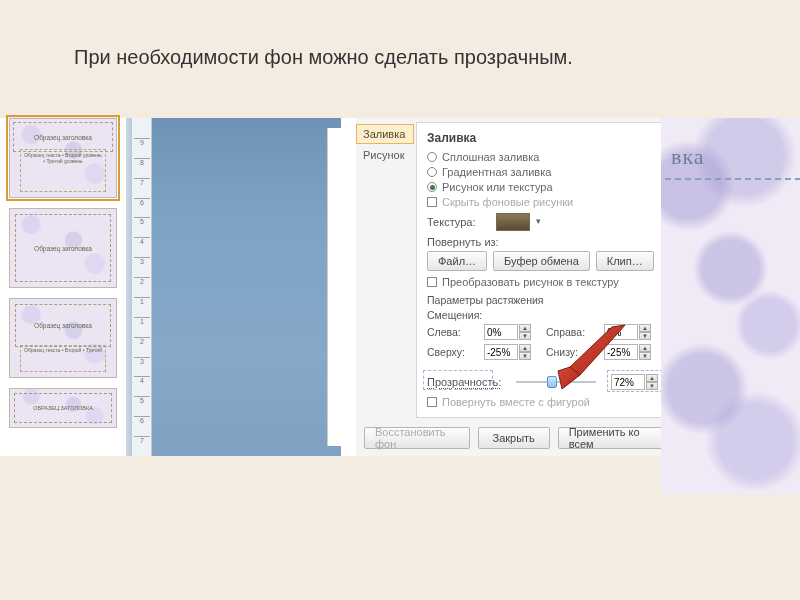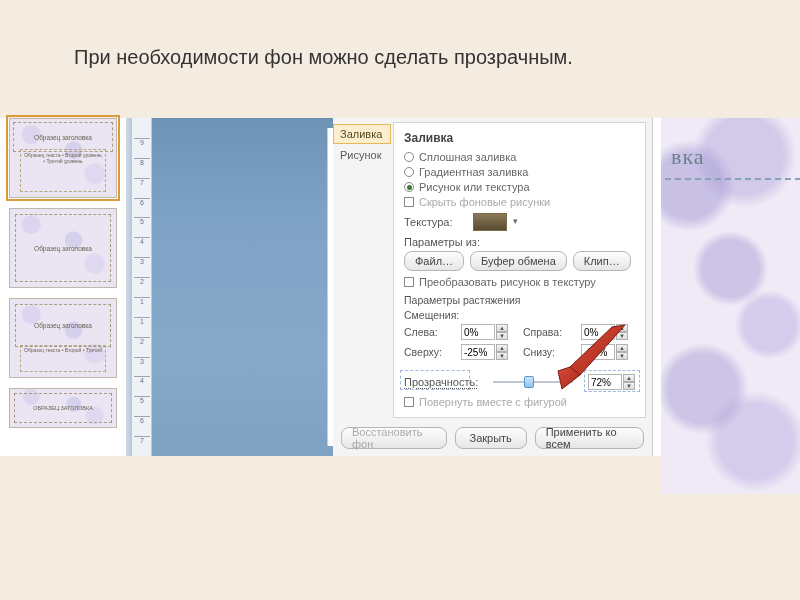--- a/index.html
+++ b/index.html
@@ -26,34 +26,34 @@
   .div1 { position: absolute; left: 126px; top: 0; width: 6px; height: 338px; background: linear-gradient(to right,#cfd9e6,#b8c7d8); }
 
   
   .edit-area { position: absolute; left: 132px; top: 0; width: 209px; height: 338px;
     background: linear-gradient(to bottom,#6f93b5 0%, #7fa3c5 30%, #86a9ca 70%, #7fa1c2 100%); }
   .ruler-v { position: absolute; left: 0; top: 0; width: 20px; height: 338px; background: #eef1f5; border-right:1px solid #c0c8d3; }
   .ruler-tick { position:absolute; left:2px; width:16px; border-top:1px solid #9aa4b2; font-size:7px; color:#6a7382; text-align:center; }
   .slide-peek { position:absolute; right:0; top:10px; width:14px; height:318px; background:#fff; border-left:1px solid #ccc; }
 
   
-  .dialog { position: absolute; left: 333px; top: 0; width: 320px; height: 338px; background: #f4f4f4; border-right:1px solid #c9c9c9; }
+  .dialog { position: absolute; left: 356px; top: 0; width: 320px; height: 338px; background: #f4f4f4; border-right:1px solid #c9c9c9; }
   .tabs { position:absolute; left:0; top:6px; width:58px; }
   .tab { font-size:11px; padding:3px 6px; color:#5a5a5a; border:1px solid transparent; margin-bottom:1px; cursor:default; }
   .tab.active { background:#fdeecf; border:1px solid #e6b85a; color:#5a4a20; }
   .panel { position:absolute; left:60px; top:4px; right:6px; bottom:38px; background:#fff; border:1px solid #d5d5d5; padding:8px 10px; font-size:11px; color:#555; }
   .panel h4 { font-size:12px; font-weight:bold; color:#444; margin-bottom:6px; }
   .radio-row, .chk-row { display:flex; align-items:center; gap:5px; margin:3px 0; color:#666; }
   .radio-dot { width:10px; height:10px; border:1px solid #888; border-radius:50%; display:inline-flex; align-items:center; justify-content:center; }
   .radio-dot.sel::after { content:""; width:5px; height:5px; background:#3a7b3a; border-radius:50%; }
   .chk-box { width:10px; height:10px; border:1px solid #888; display:inline-block; }
   .field-row { display:flex; align-items:center; gap:20px; margin:5px 0; }
   .tex-sw { width:34px; height:18px; background:linear-gradient(#8a7a5a,#5a4a30); border:1px solid #7a6a4a; position:relative; }
   .tex-sw::after { content:"▾"; position:absolute; right:-12px; top:2px; font-size:9px; color:#666; }
-  .btn { display:inline-flex; align-items:center; justify-content:center; height:20px; padding:0 10px; font-size:11px; background:linear-gradient(#fdfdfd,#e6e6e6); border:1px solid #b5b5b5; border-radius:8px; color:#444; }
+  .btn { display:inline-flex; align-items:center; justify-content:center; height:20px; padding:0 10px; font-size:11px; background:linear-gradient(#fdfdfd,#e6e6e6); border:1px solid #b5b5b5; border-radius:2px; color:#444; }
   .sub-head { font-size:10.5px; color:#555; margin:6px 0 3px 0; }
   .offs { display:grid; grid-template-columns:auto 54px auto 54px; gap:4px 8px; align-items:center; font-size:10.5px; }
   .spin { display:inline-flex; align-items:center; }
   .spin input { width:34px; height:16px; font-size:10px; border:1px solid #b5b5b5; padding:0 2px; text-align:left; background:#fff; }
   .spin .sbtns { display:flex; flex-direction:column; margin-left:1px; }
   .spin .sb { width:12px; height:8px; background:linear-gradient(#f4f4f4,#dcdcdc); border:1px solid #b0b0b0; font-size:6px; line-height:6px; text-align:center; color:#555; }
   .trans-row { display:flex; align-items:center; gap:8px; margin-top:14px; }
   .trans-label { text-decoration: underline dotted; text-underline-offset: 2px; }
   .slider { position:relative; width:92px; height:14px; }
   .slider .track { position:absolute; left:0; right:0; top:6px; height:2px; background:#bfc6cf; }
@@ -171,21 +171,21 @@
       <div class="chk-row" style="color:#aaa;text-align:right;">
         <span class="chk-box"></span>
         <span>Скрыть фоновые рисунки</span>
       </div>
 
       <div class="field-row">
         <span>Текстура:</span>
         <span class="tex-sw"></span>
       </div>
 
-      <div style="margin-top:4px;">Параметры из:</div>
+      <div style="margin-top:4px;">Повернуть из:</div>
       <div class="field-row" style="gap:6px; margin-top:3px;">
         <span class="btn">Файл…</span>
         <span class="btn">Буфер обмена</span>
         <span class="btn">Клип…</span>
       </div>
 
       <div class="chk-row">
         <span class="chk-box"></span>
         <span>Преобразовать рисунок в текстуру</span>
       </div>

